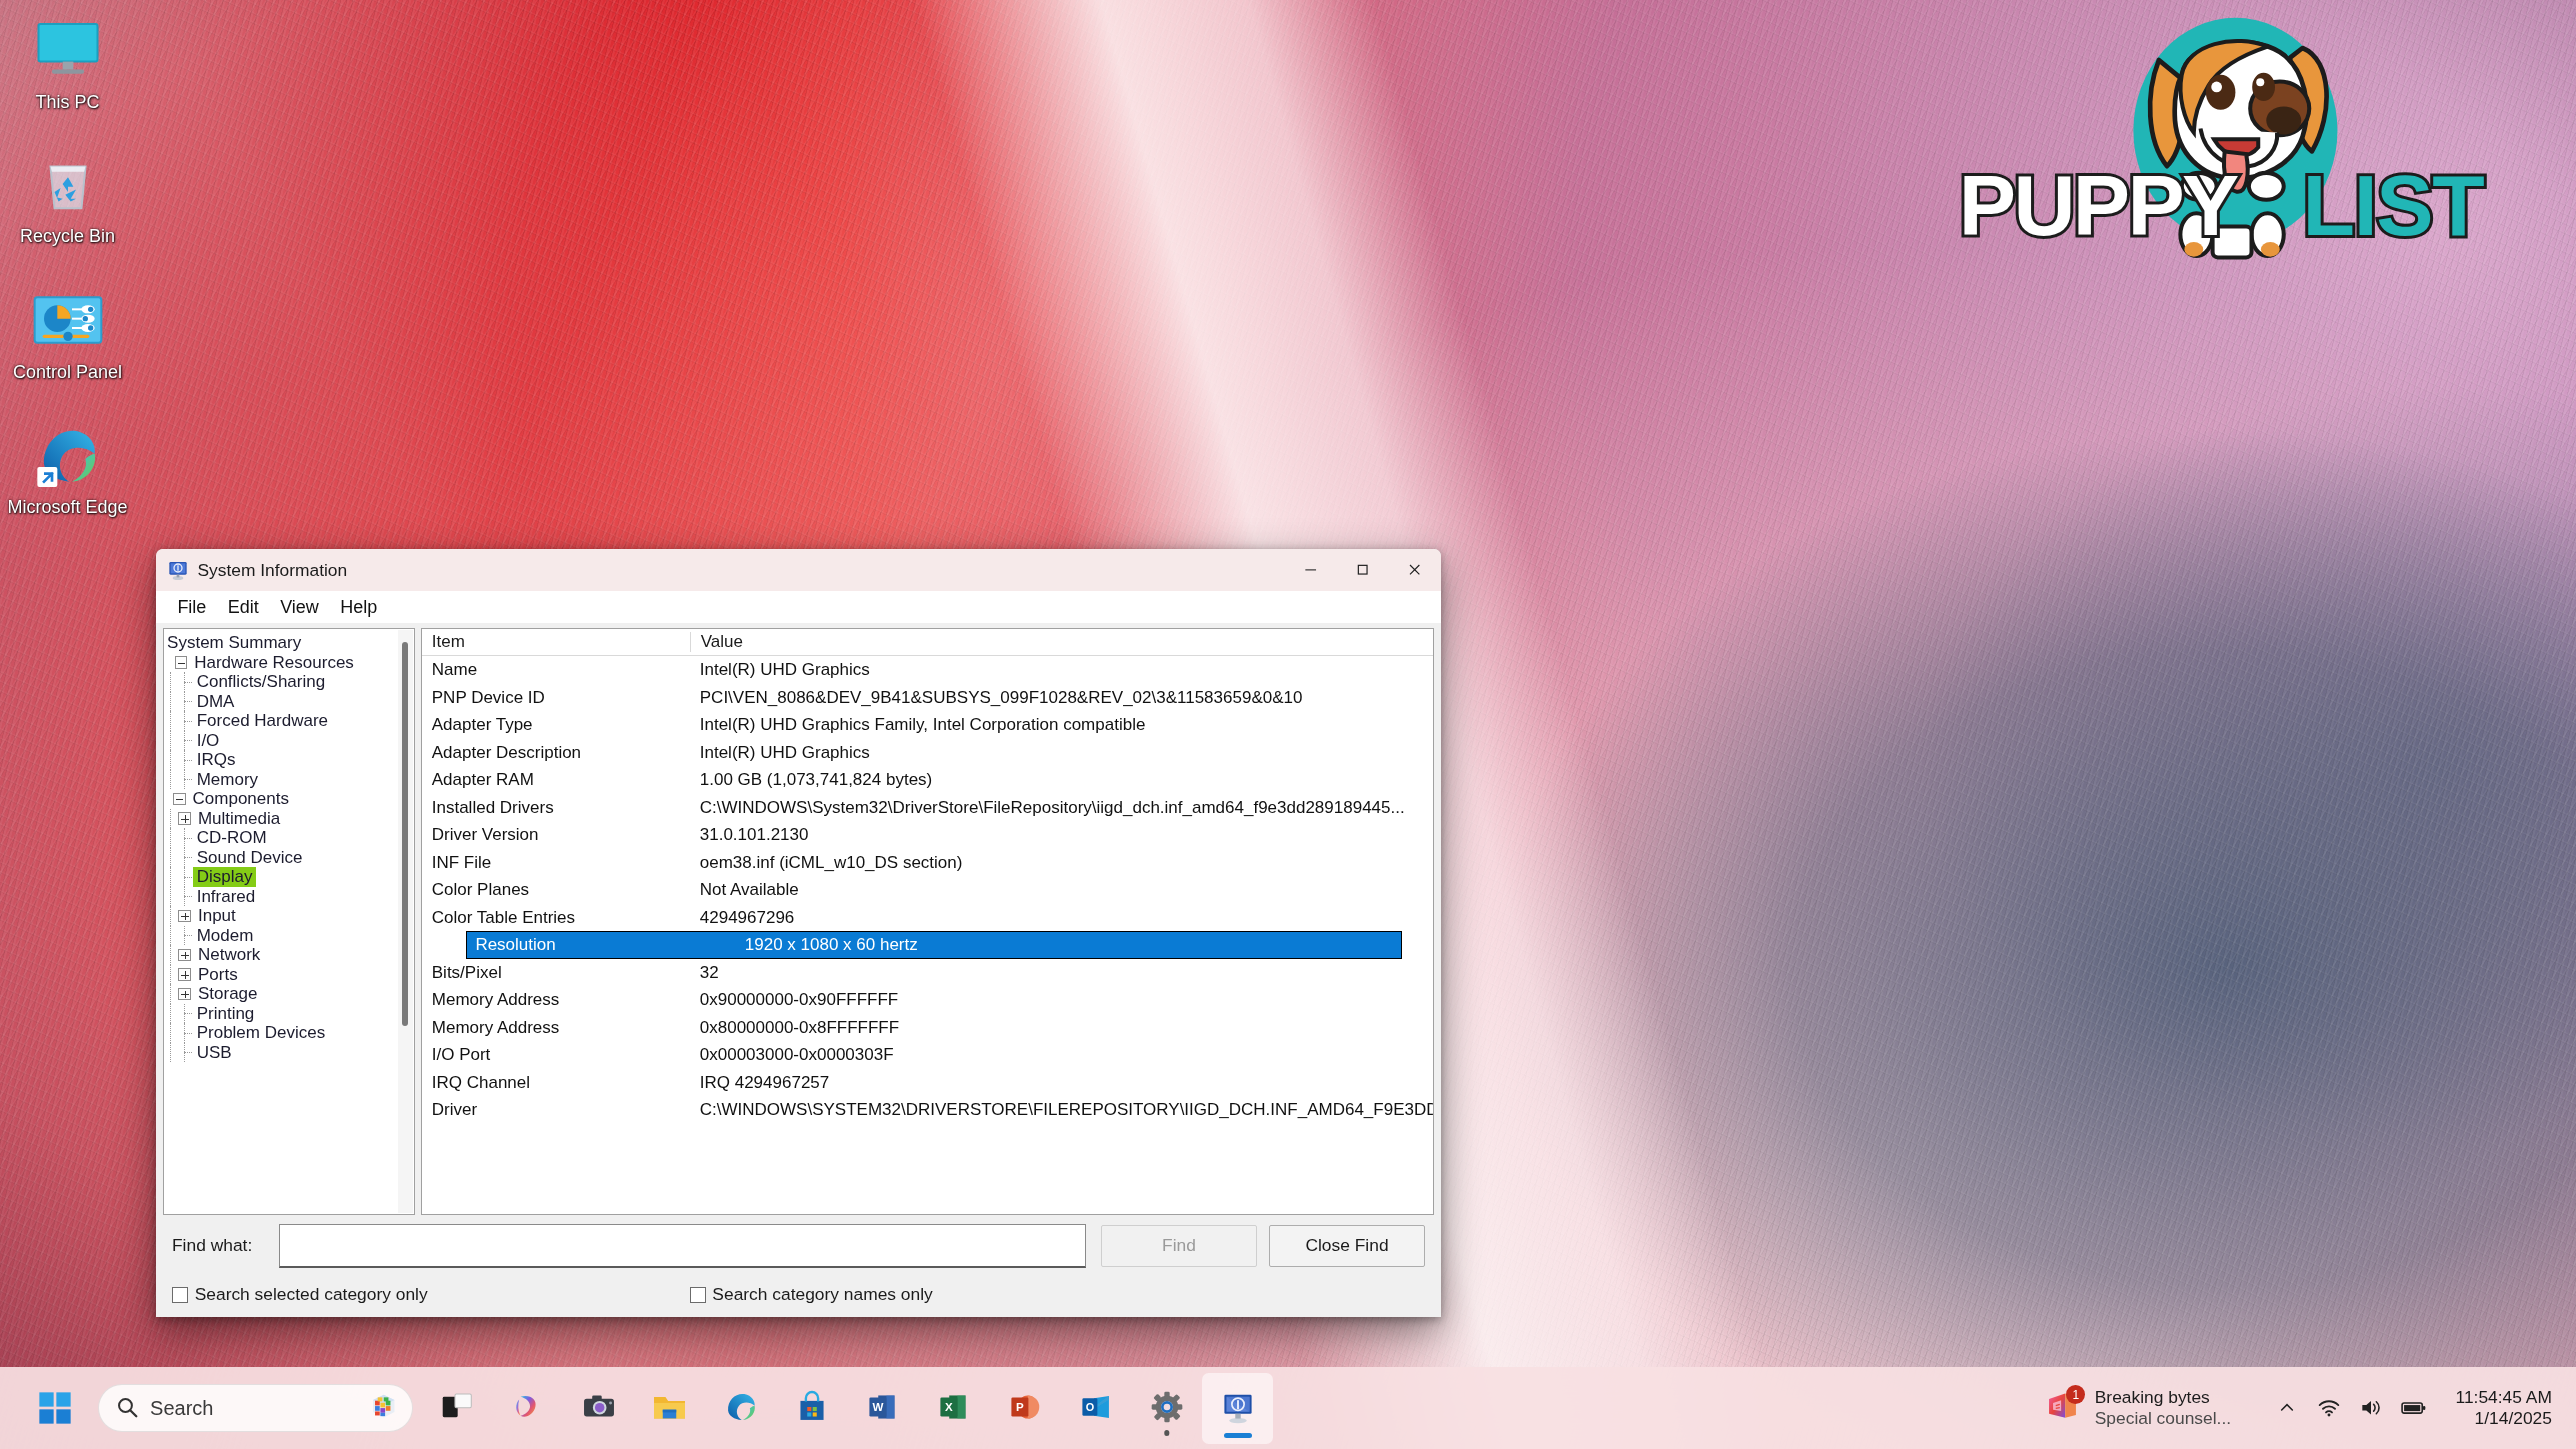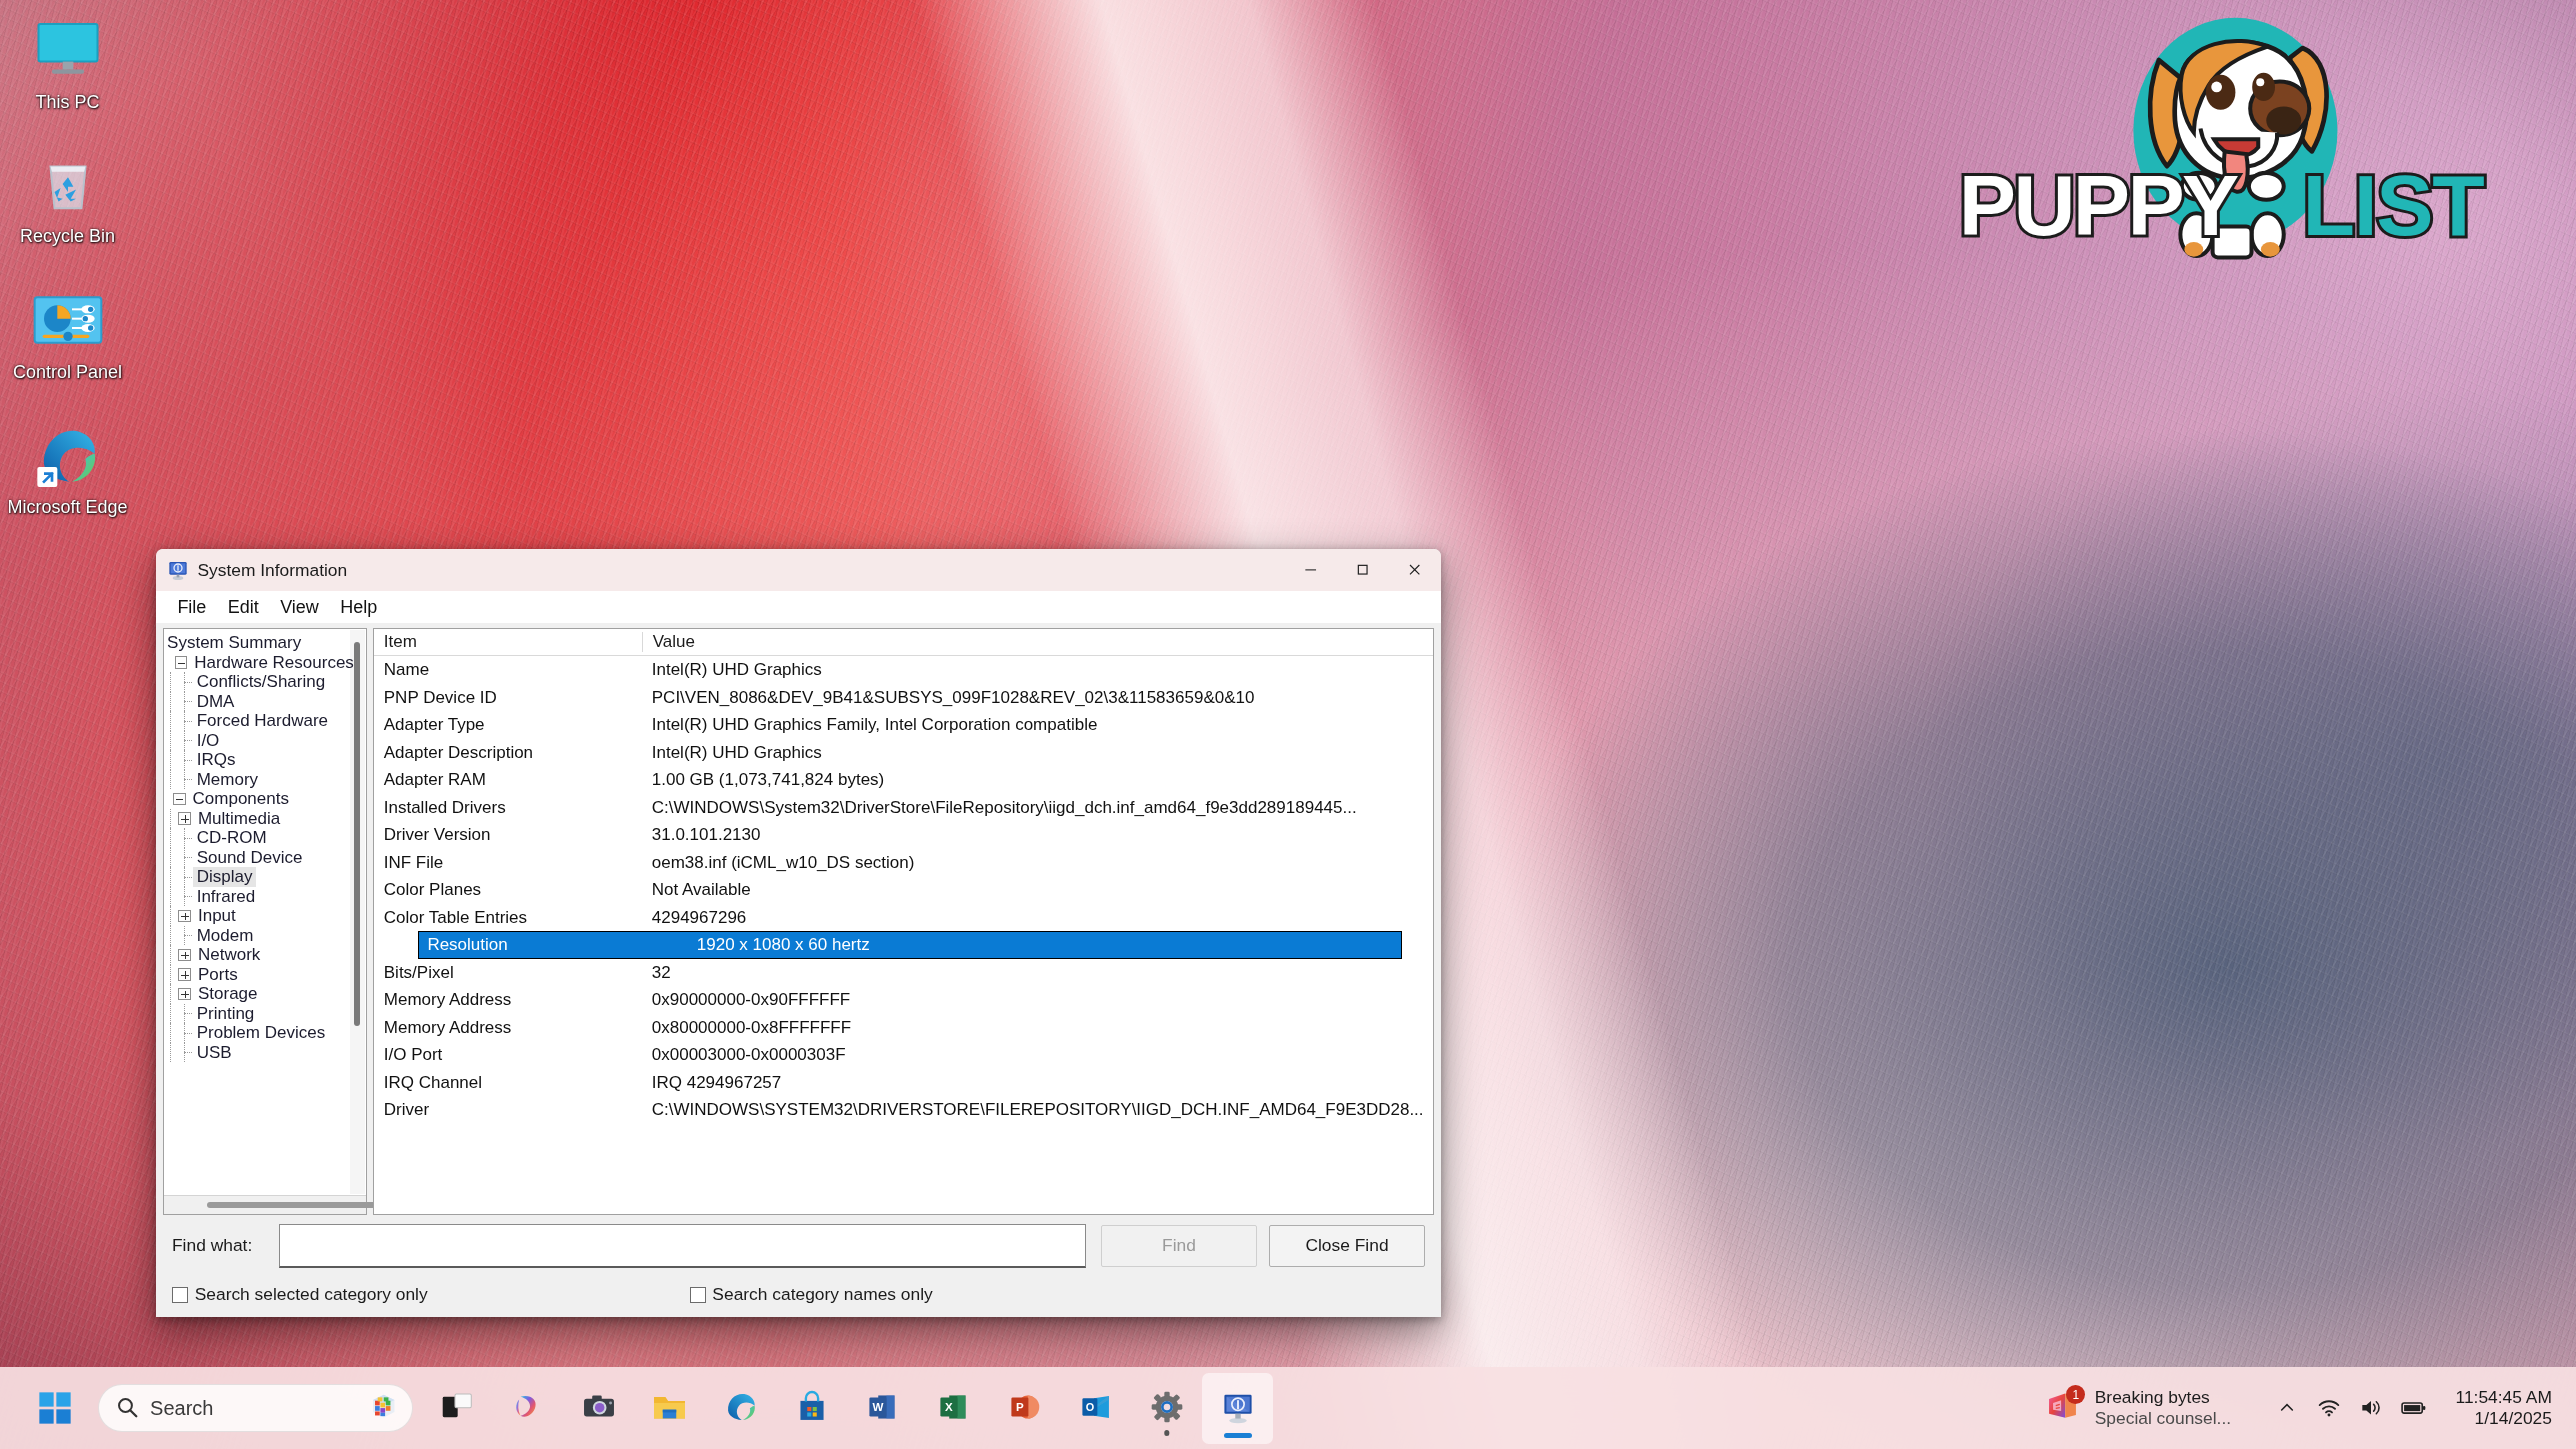--- a/index.html
+++ b/index.html
@@ -101,32 +101,32 @@
   .title-txt { font-size:17.4px; color:#1b1b1b; }
   .wspacer { flex:1; }
   .wbtn { width:52px; height:42px; display:flex; align-items:center; justify-content:center; }
 
   .menubar { height:32px; background:#ffffff; display:flex; align-items:center; padding-left:10.7px; flex:none; }
   .menubar span { font-size:18px; padding:2.7px 10.7px; color:#111; }
 
   .body-area { flex:1; background:#f0f0f0; display:flex; padding:5.4px 6.7px 0 6.7px; min-height:0; }
 
   .tree-pane {
-    width:204px; flex:none; background:#fff;
-    border:0.7px solid #a0a0a0; display:flex; flex-direction:column; min-height:0;
+    width:252px; flex:none; background:#fff;
+    border:0.7px solid #a0a0a0; display:flex; flex-direction:row; min-height:0;
   }
   .tree-scroll { flex:1; overflow:hidden; position:relative; padding:4px 0 0 0; }
   .tree-vsb { position:absolute; right:0.7px; top:0.7px; bottom:0.7px; width:14.8px; background:#f5f5f5; }
   .tree-vsb i { position:absolute; left:4px; top:12px; width:6px; height:384px; background:#7a7a7a; border-radius:3.4px; display:block; }
   .tree-hsb { height:19px; flex:none; background:#f0f0f0; border-top:0.7px solid #d4d4d4; position:relative; }
   .tree-hsb i { position:absolute; left:43px; top:6px; width:248px; height:6px; background:#9a9a9a; border-radius:3.4px; display:block; }
 
   .tnode { height:19.5px; display:flex; align-items:center; font-size:17px; color:#1c1c2e; white-space:nowrap; position:relative; }
   .tnode .lbl { padding:0 3.4px; }
-  .tnode.sel .lbl { background:#e5e5e5; }
+  .tnode.sel .lbl { background:#84cc16; }
   .tnode .pm {
     width:12.7px; height:12.7px; border:0.7px solid #8d8d8d; background:#fdfdfd;
     display:inline-block; position:relative; flex:none; margin-right:3.4px;
   }
   .tnode .pm::before { content:""; position:absolute; left:2px; top:5.4px; width:7.4px; height:1.1px; background:#333; }
   .tnode .pm.plus::after { content:""; position:absolute; left:5.4px; top:2px; width:1.1px; height:7.4px; background:#333; }
   .tnode .elbow { width:14.8px; height:19.5px; flex:none; position:relative; }
   .tnode .elbow::before { content:""; position:absolute; left:6px; top:0; bottom:0; border-left:1.3px dotted #9a9a9a; }
   .tnode .elbow::after { content:""; position:absolute; left:6px; top:9.4px; width:8px; border-top:1.3px dotted #9a9a9a; }
   .tnode .vline { width:14.8px; flex:none; position:relative; align-self:stretch; }

